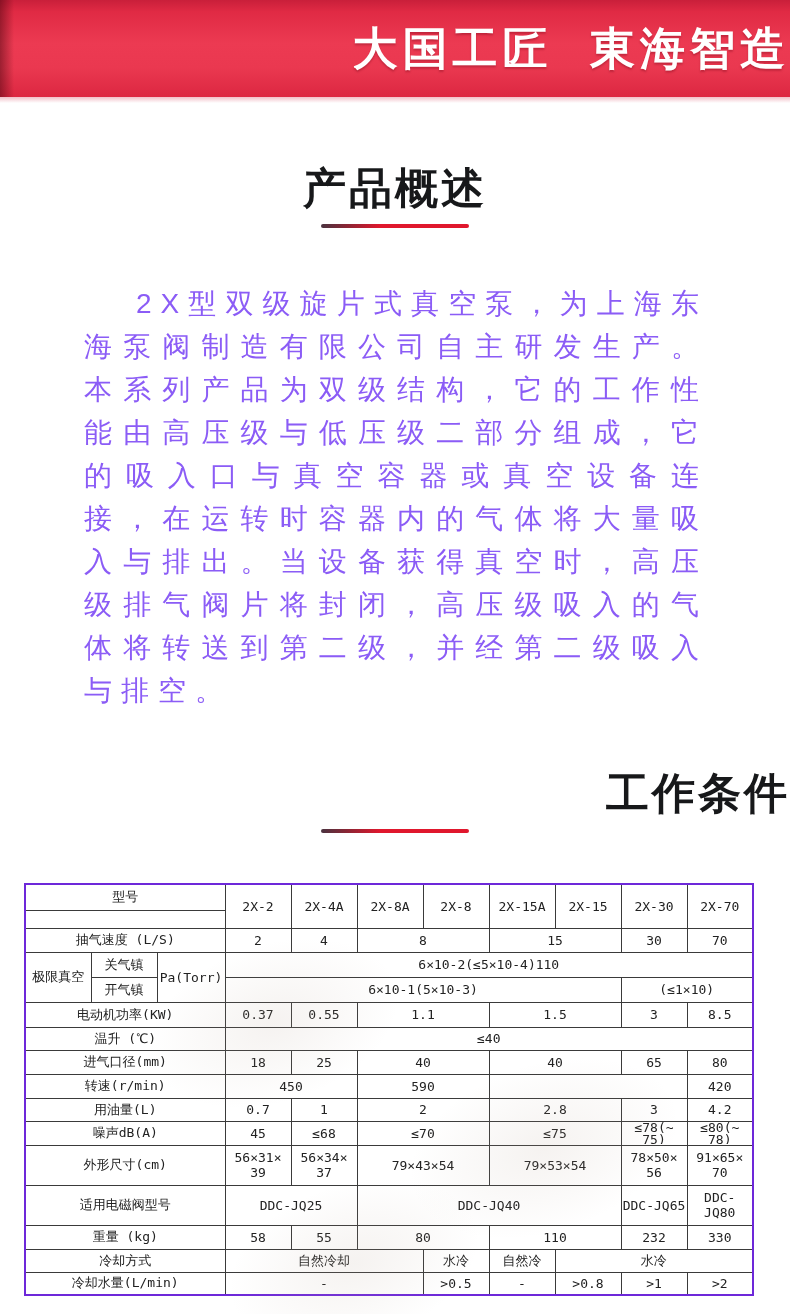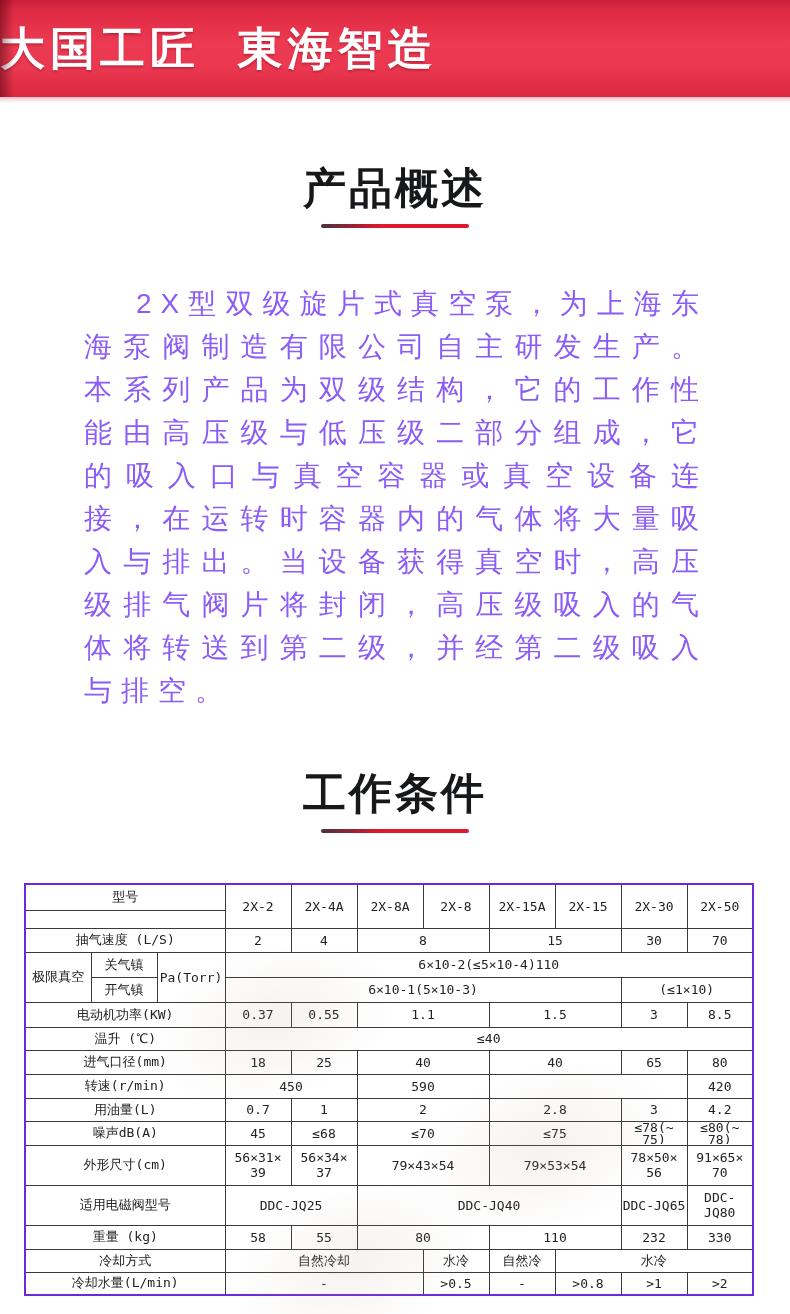--- a/index.html
+++ b/index.html
@@ -3,21 +3,21 @@
 <meta charset="utf-8">
 <style>
   html,body{margin:0;padding:0;background:#ffffff;}
   body{width:790px;min-height:1314px;font-family:"Liberation Sans","DejaVu Sans",sans-serif;color:#1a1a1a;position:relative;overflow:hidden;}
 
   
   .banner{
     height:97px;
     background:linear-gradient(180deg,#c91f3a 0%,#e02a44 12%,#ec3a52 45%,#ea3850 70%,#dc2741 100%);
     position:relative;
-    display:flex;align-items:center;justify-content:flex-start;
+    display:flex;align-items:center;justify-content:flex-end;
     box-shadow:0 2px 0 #c0extra,0 2px 0 #b91c34;
   }
   .banner::before{
     content:"";position:absolute;left:0;top:0;bottom:0;width:14px;
     background:linear-gradient(90deg,rgba(60,0,10,.45),rgba(60,0,10,0));
   }
   .banner::after{
     content:"";position:absolute;left:0;right:0;bottom:-6px;height:6px;
     background:linear-gradient(180deg,#f2bfc8,rgba(242,191,200,0));
   }
@@ -25,21 +25,21 @@
     color:#ffffff;font-size:45px;font-weight:bold;letter-spacing:5px;word-spacing:20px;
     text-shadow:0 2px 2px rgba(120,10,25,.35);
   }
 
   
   .sec-title{
     text-align:center;font-size:43px;font-weight:bold;color:#17181a;
     margin:0;letter-spacing:3px;line-height:1.35;
   }
   .sec-title.first{margin-top:62px;}
-  .sec-title.second{margin-top:52px;}
+  .sec-title.second{margin-top:52px;text-align:right;}
   .title-underline{
     width:148px;height:4px;margin:7px auto 0;
     background:linear-gradient(90deg,#4a3340 0%,#8c2534 18%,#e0172d 40%,#e0172d 100%);
     border-radius:2px;
   }
 
   
   .overview-text{
     margin:54px 82px 0 84px;
     font-size:28px;line-height:43px;letter-spacing:9px;
@@ -122,21 +122,21 @@
           <td rowspan="2">
             <div>2X-15A</div>
           </td>
           <td rowspan="2">
             <div>2X-15</div>
           </td>
           <td rowspan="2">
             <div>2X-30</div>
           </td>
           <td rowspan="2">
-            <div>2X-50</div>
+            <div>2X-70</div>
           </td>
         </tr>
         <tr style="height: 18px;">
           <td colspan="3">
             <div></div>
           </td>
         </tr>
         <tr style="height: 24px;">
           <td colspan="3">
             <div>抽气速度 (L/S)</div>

